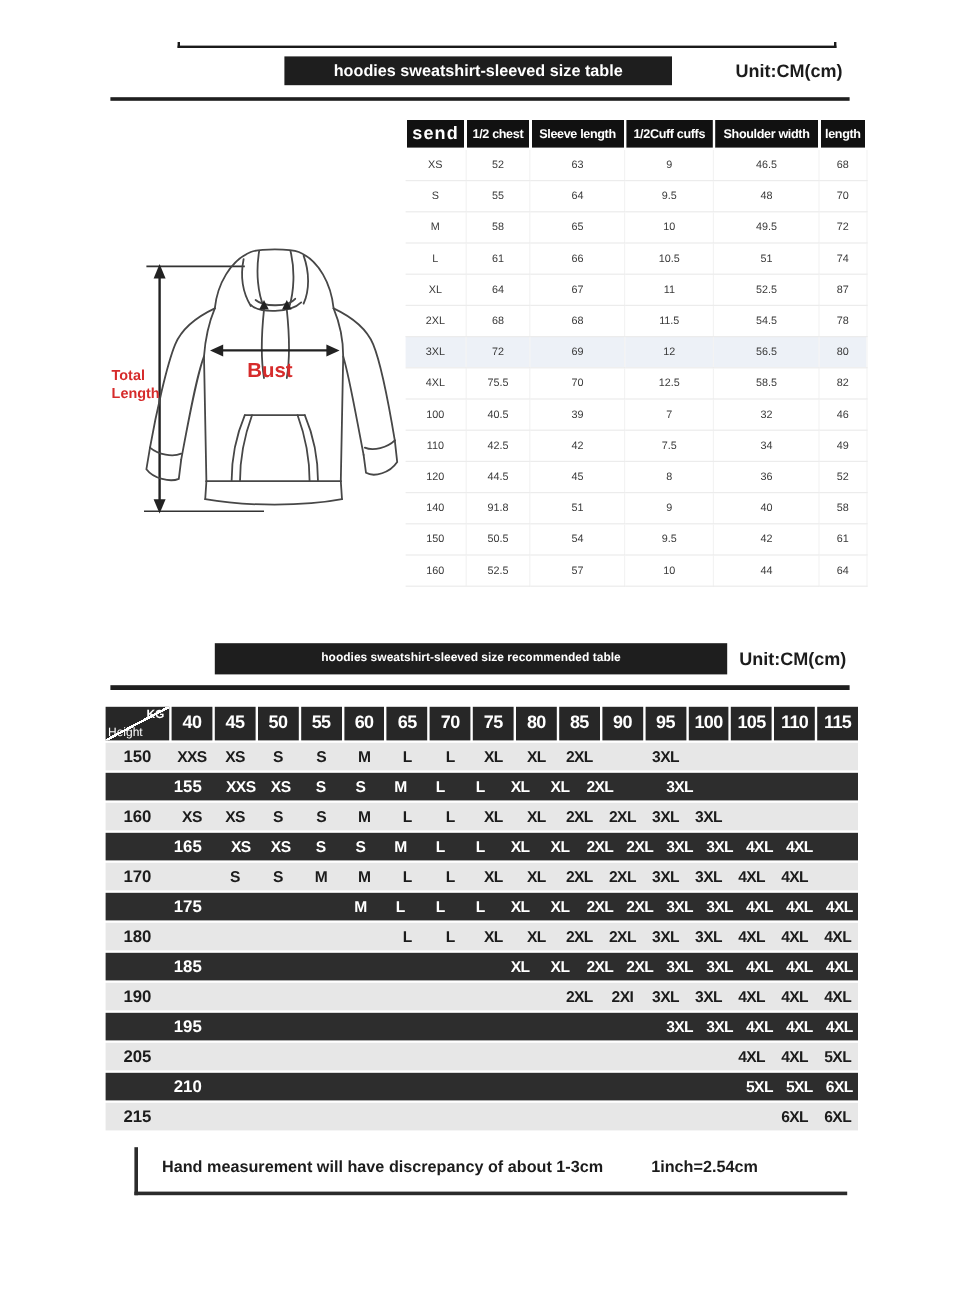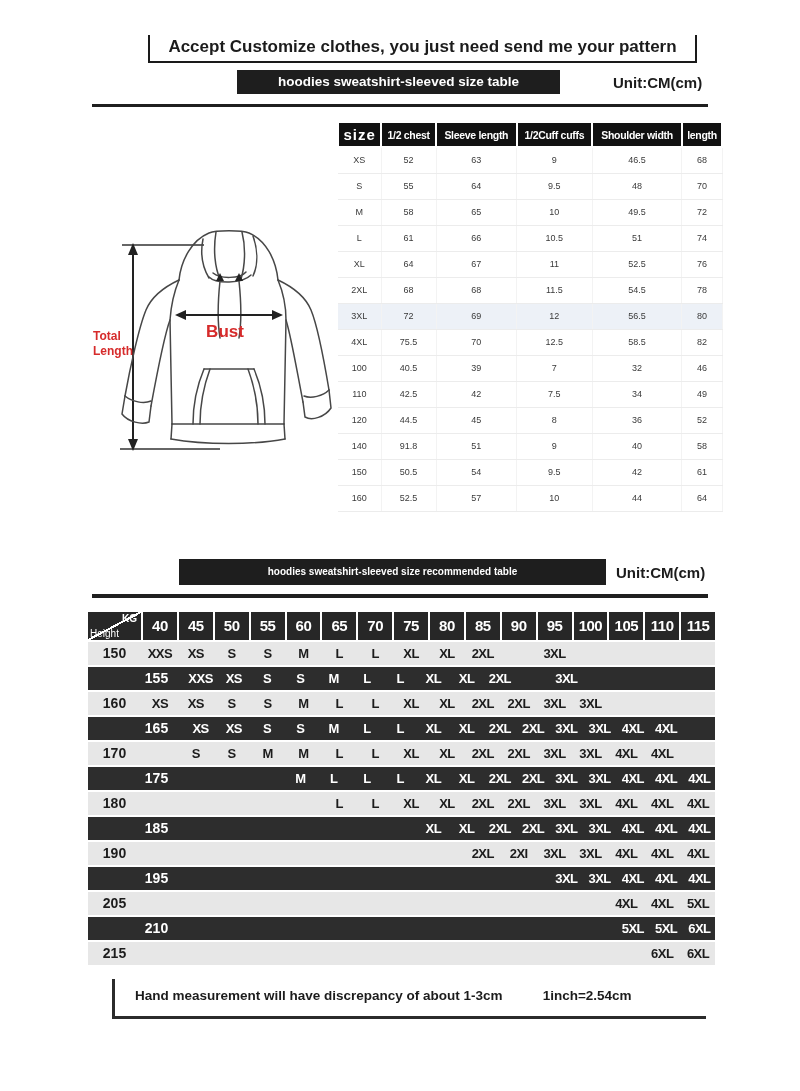--- a/index.html
+++ b/index.html
@@ -89,21 +89,20 @@
   svg .tick{stroke:#333;stroke-width:1.3;}
   svg .head{fill:#222;stroke:none;}
   svg .redtxt{fill:var(--red);font-weight:bold;font-family:"Liberation Sans",sans-serif;}
 </style>
 </head>
 <body>
 
 <div class="page">
 
   <div class="top-note">
-    <div>Accept Customize clothes, you just need send me your pattern</div>
   </div>
 
   <div class="banner-row banner-row-1">
     <div class="banner banner-1">hoodies sweatshirt-sleeved size  table</div>
     <div class="unit unit-1">Unit:CM(cm)</div>
   </div>
 
   <div class="rule"></div>
 
   <div class="content-row">
@@ -165,21 +164,21 @@
           <polygon class="head" points="191,97 180,92 180,102"></polygon>
         </g>
         <text class="redtxt" x="133" y="119" font-size="17" text-anchor="middle">Bust</text>
       </svg>
     </div>
 
     <div class="t1wrap">
       <table class="sizes">
         <thead id="t1-head">
             <tr>
-              <th>size</th>
+              <th>send</th>
               <th>1/2 chest</th>
               <th>Sleeve length</th>
               <th>1/2Cuff cuffs</th>
               <th>Shoulder width</th>
               <th>length</th>
             </tr>
           </thead>
         <tbody id="t1-body">
             <tr>
               <td>XS</td>
@@ -212,21 +211,21 @@
               <td>10.5</td>
               <td>51</td>
               <td>74</td>
             </tr>
             <tr>
               <td>XL</td>
               <td>64</td>
               <td>67</td>
               <td>11</td>
               <td>52.5</td>
-              <td>76</td>
+              <td>87</td>
             </tr>
             <tr>
               <td>2XL</td>
               <td>68</td>
               <td>68</td>
               <td>11.5</td>
               <td>54.5</td>
               <td>78</td>
             </tr>
             <tr class="hl">

